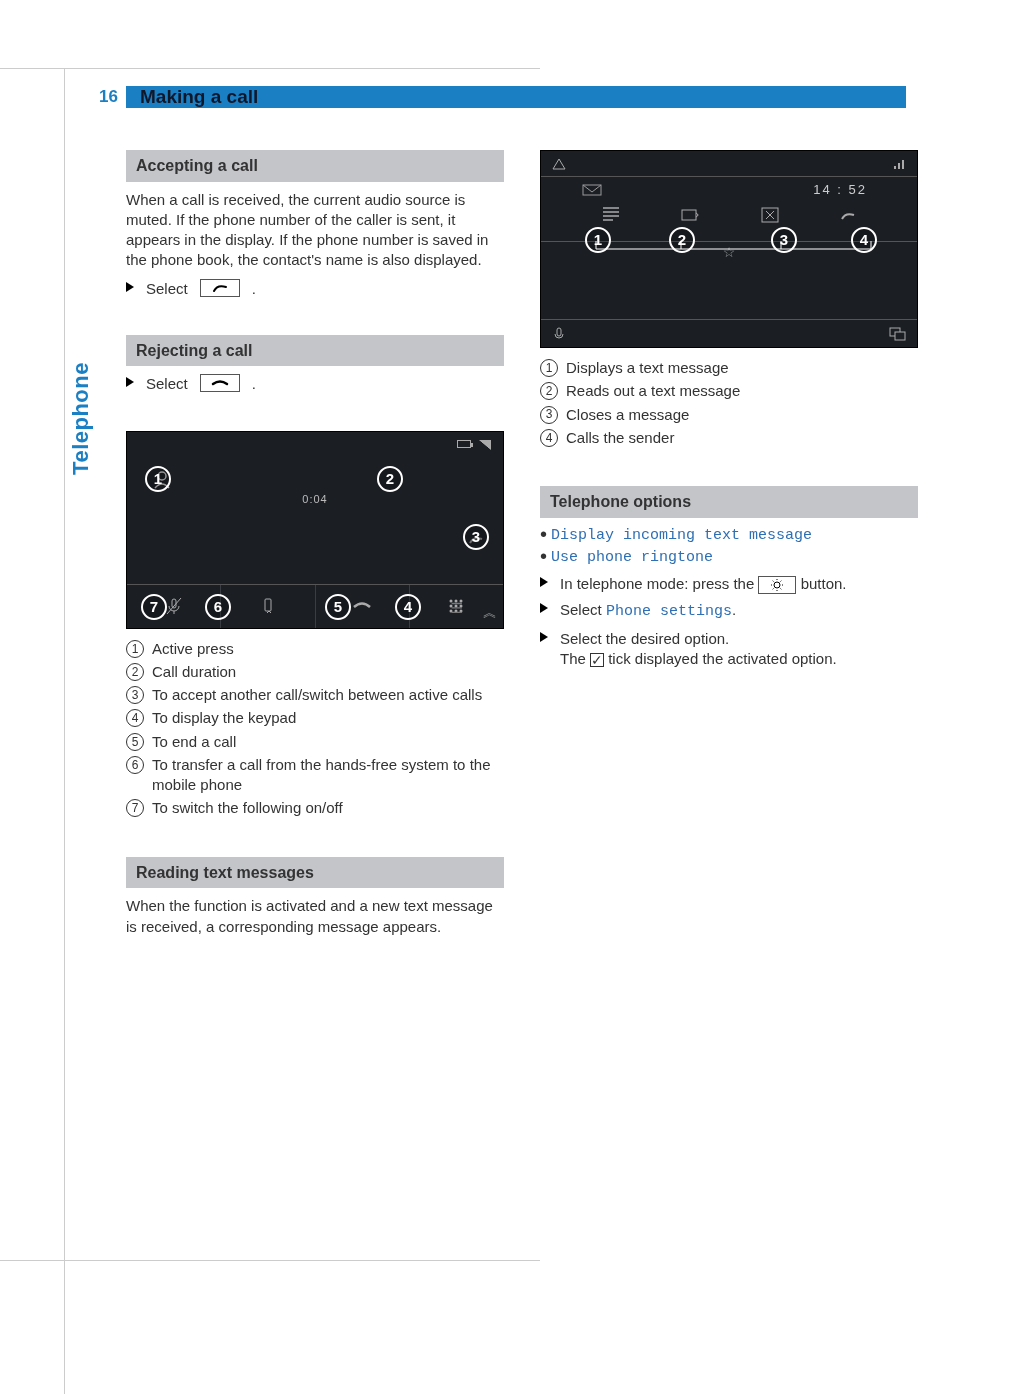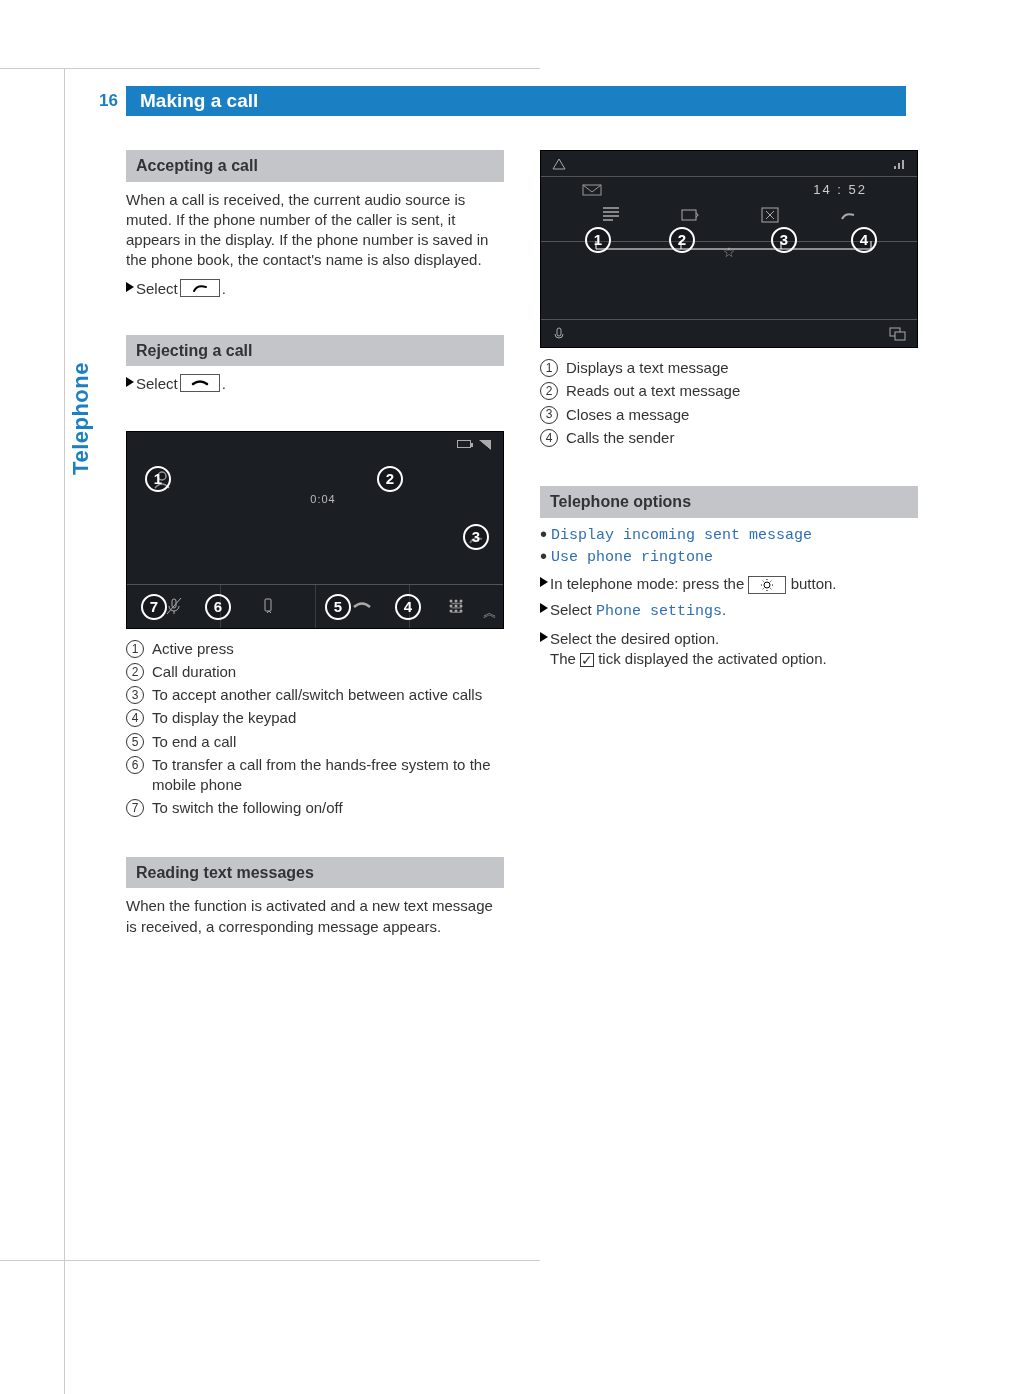--- a/index.html
+++ b/index.html
@@ -1,43 +1,43 @@
 <!DOCTYPE html>
 <html><head>
 <meta charset="utf-8">
 <style>
   * { box-sizing: border-box; margin: 0; padding: 0; }
   html, body { width: 1028px; height: 1394px; background: #fff; font-family: Arial, Helvetica, sans-serif; color: #333; }
   .page { position: relative; width: 1028px; height: 1394px; }
   .crop-h { position: absolute; left: 0; top: 68px; width: 540px; height: 1px; background: #ccc; }
   .crop-v { position: absolute; left: 64px; top: 68px; width: 1px; height: 1326px; background: #ccc; }
   .crop-h2 { position: absolute; left: 0; top: 1260px; width: 540px; height: 1px; background: #ccc; }
-  .header-row { position: absolute; left: 86px; top: 86px; height: 30px; display: flex; align-items: stretch; }
+  .header-row { position: absolute; left: 86px; top: 86px; height: 22px; display: flex; align-items: stretch; }
   .page-num { width: 40px; background: #fff; color: #1b7fc3; font-weight: bold; font-size: 17px; display: flex; align-items: center; justify-content: flex-end; padding-right: 8px; }
-  .page-title { background: #1b7fc3; color: #ffffff; font-weight: bold; font-size: 19px; padding: 4px 14px; display: flex; align-items: center; width: 780px; }
+  .page-title { background: #1b7fc3; color: #0f172a; font-weight: bold; font-size: 19px; padding: 4px 14px; display: flex; align-items: center; width: 780px; }
   .side-tab { position: absolute; left: 64px; top: 362px; width: 30px; height: 120px; display: flex; align-items: flex-start; }
   .side-blue { width: 10px; height: 30px; background: #1b7fc3; margin-top: 92px; }
   .side-label { writing-mode: vertical-rl; transform: rotate(180deg); color: #1b7fc3; font-weight: bold; font-size: 22px; letter-spacing: 0.5px; padding-right: 4px; }
   .columns { position: absolute; left: 126px; top: 150px; width: 792px; display: flex; gap: 36px; }
   .col { width: 378px; font-size: 15px; line-height: 1.35; color: #333; }
   .section-bar { background: #c3c5c9; color: #333; font-weight: bold; font-size: 16px; padding: 5px 10px; margin-bottom: 8px; }
   p { margin-bottom: 8px; }
-  .step { display: flex; align-items: flex-start; gap: 2px; margin-bottom: 6px; }
+  .step { display: flex; align-items: flex-start; gap: 12px; margin-bottom: 6px; }
   .step .tri { flex: 0 0 auto; margin-top: 3px; }
   .tri { width: 0; height: 0; border-top: 5px solid transparent; border-bottom: 5px solid transparent; border-left: 8px solid #000; display: inline-block; }
   .icon-box { display: inline-flex; align-items: center; justify-content: center; border: 1px solid #555; padding: 1px 10px; height: 18px; vertical-align: middle; background: #fff; }
   .gap { height: 30px; }
   
   .fig1 { width: 100%; height: 198px; background: #1b1f24; border: 1px solid #000; position: relative; margin-bottom: 10px; }
   .fig1 .status { position: absolute; right: 12px; top: 8px; color: #bbb; font-size: 10px; display: flex; gap: 8px; }
   .bat { width: 14px; height: 8px; border: 1px solid #aaa; position: relative; }
   .bat::after { content:""; position:absolute; right:-3px; top:2px; width:2px; height:4px; background:#aaa; }
   .sig { display:inline-block; width:12px; height:10px; background: linear-gradient(to top right, transparent 48%, #aaa 52%); }
   .call-icon { position: absolute; top: 34px; left: 22px; color: #ccc; }
-  .duration { position: absolute; top: 60px; left: 50%; transform: translateX(-50%); color: #bbb; font-size: 11px; letter-spacing: 1px; margin-left: 8px; }
+  .duration { position: absolute; top: 60px; left: 50%; transform: translateX(-50%); color: #bbb; font-size: 11px; letter-spacing: 1px; }
   .fig-bottom { position: absolute; bottom: 0; left: 0; right: 0; height: 44px; border-top: 1px solid #555; display: flex; }
   .fig-bottom .cell { flex: 1; border-right: 1px solid #3a3e44; display: flex; align-items: center; justify-content: center; color: #a7abb1; }
   .fig-bottom .cell:last-child { border-right: none; }
   .accept-ic { position: absolute; right: 16px; top: 96px; color: #888; }
   .callout { position: absolute; width: 26px; height: 26px; border: 2px solid #fff; border-radius: 50%; color: #fff; display: flex; align-items: center; justify-content: center; font-weight: bold; font-size: 15px; background: rgba(0,0,0,0.2); }
   .chev { position:absolute; bottom:6px; right:6px; color:#888; font-size:14px; }
   .grid-ic { position:absolute; bottom:10px; right:40px; color:#777; font-size:14px; }
   
   .numlist { margin-bottom: 8px; }
   .numlist .row { display: flex; align-items: flex-start; gap: 8px; margin-bottom: 3px; }
@@ -307,21 +307,21 @@
             <span>Calls the sender</span>
           </div>
       </div>
 
       <div class="gap"></div>
 
       <div class="section-bar">Telephone options</div>
       <div class="ul-opts">
         <div class="row">
             <span class="dot">•</span>
-            <span class="mono-opt">Display incoming sent message</span>
+            <span class="mono-opt">Display incoming text message</span>
           </div>
         <div class="row">
             <span class="dot">•</span>
             <span class="mono-opt">Use phone ringtone</span>
           </div>
       </div>
 
       <div class="step">
         <span class="tri"></span>
         <span>

